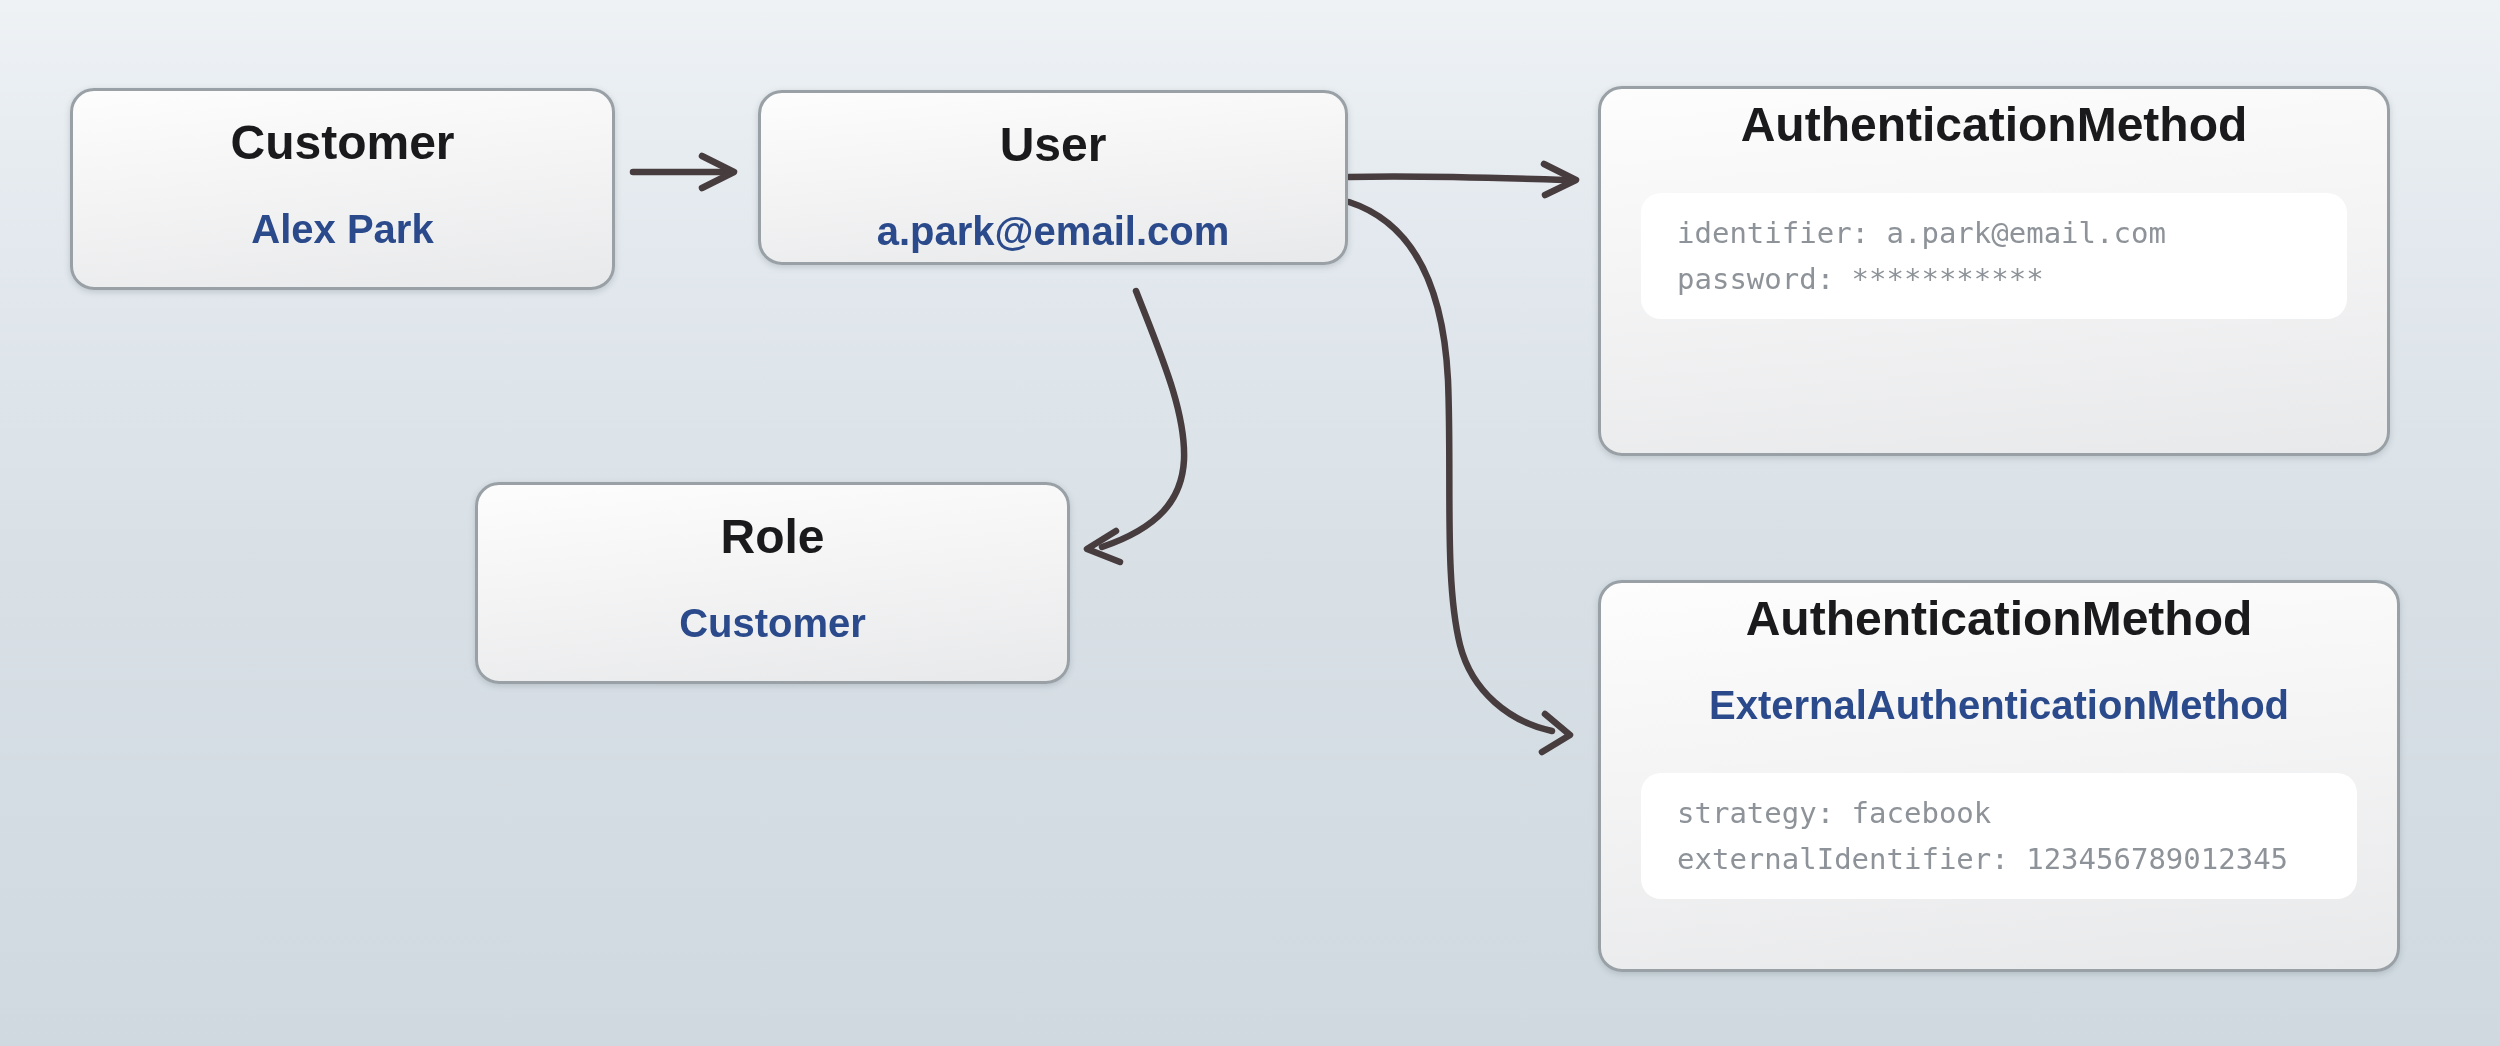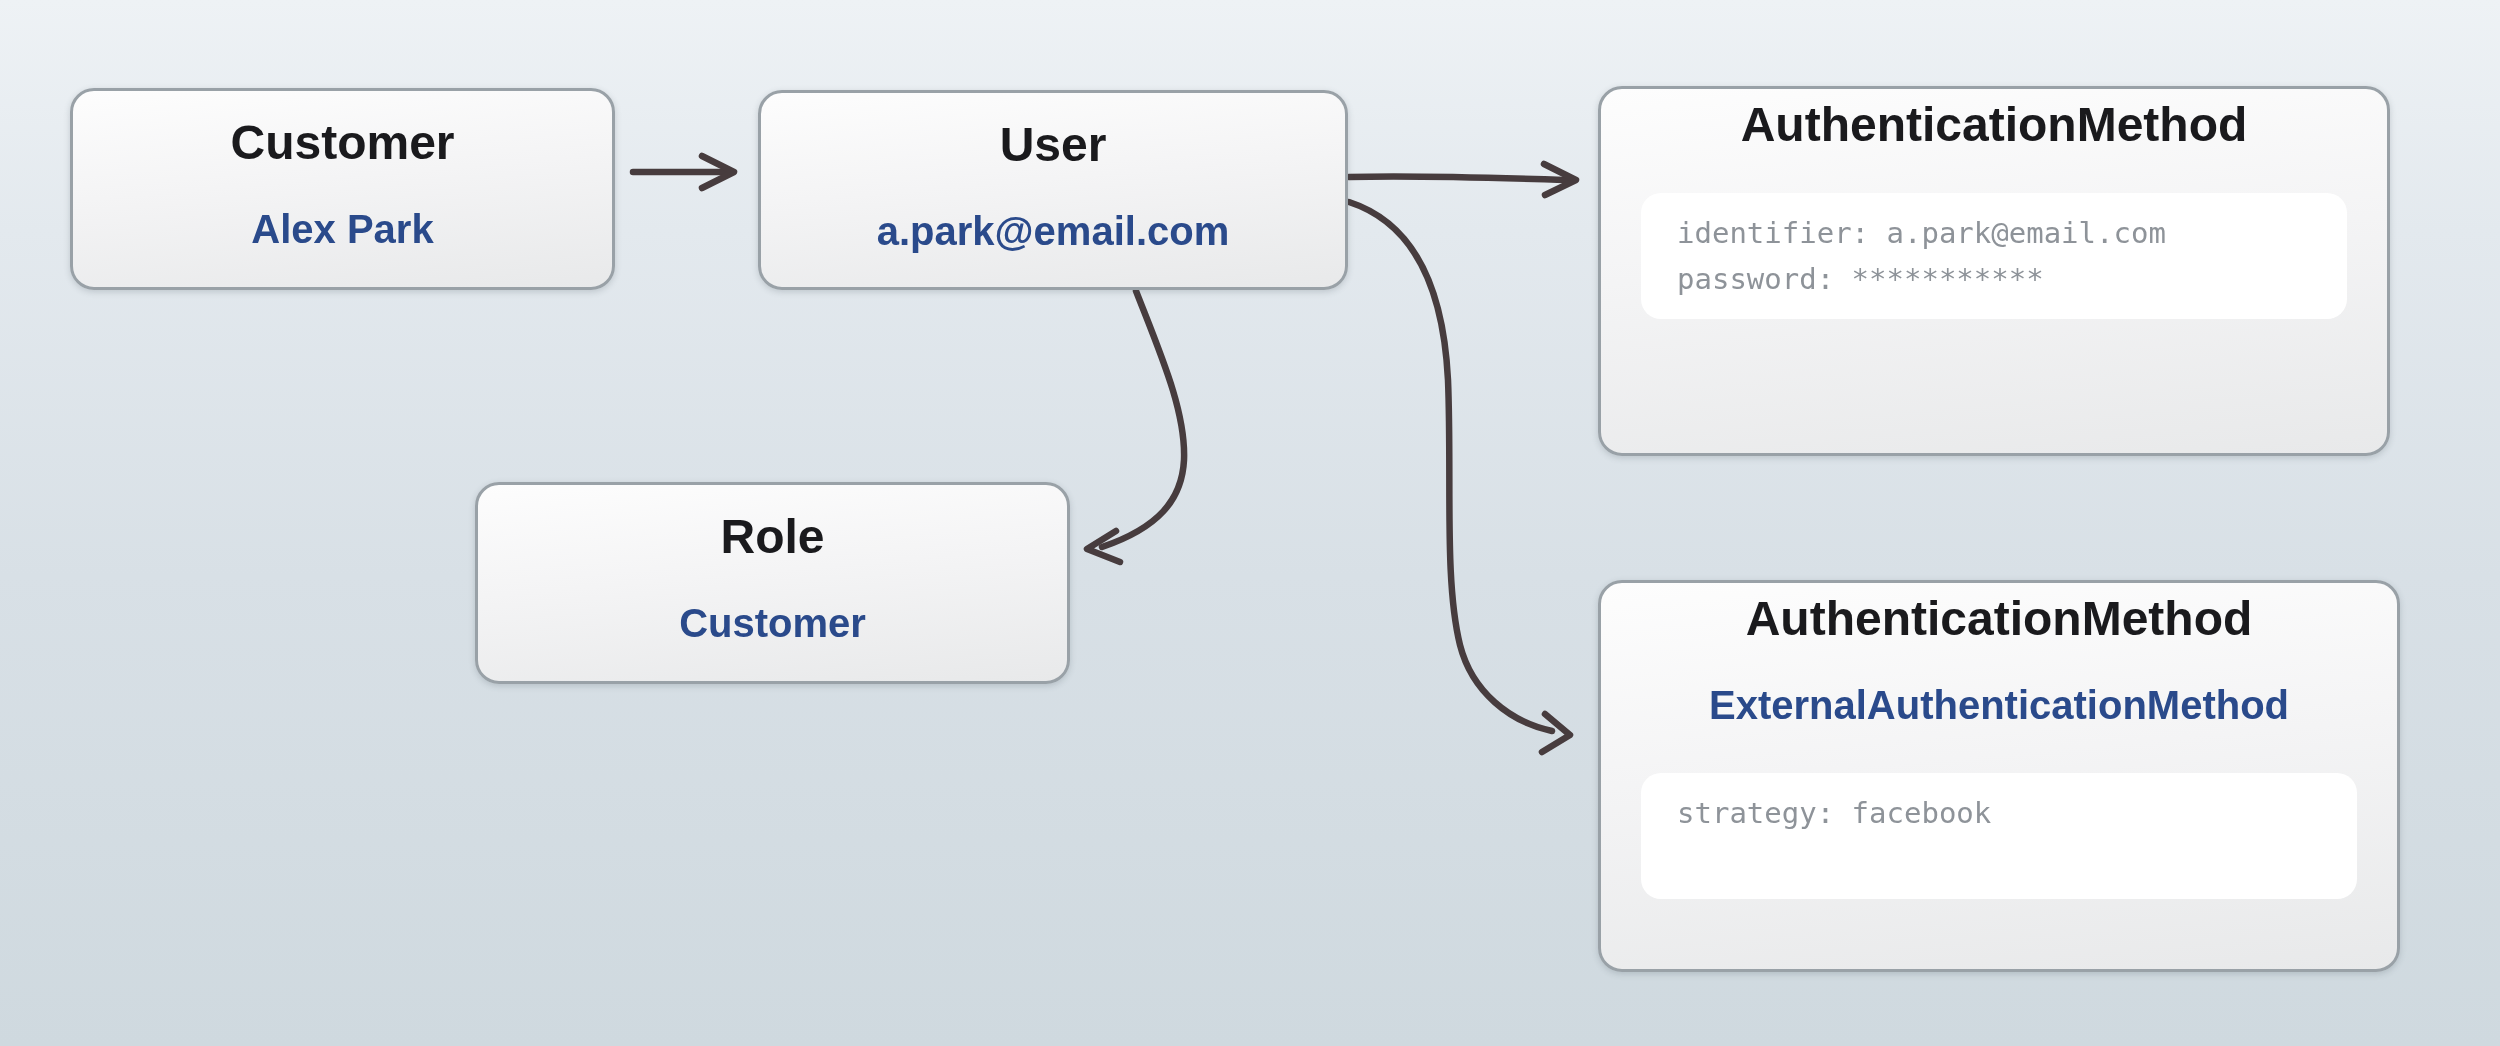--- a/index.html
+++ b/index.html
@@ -71,21 +71,21 @@
   }
   .attr {
     font-family: "DejaVu Sans Mono", "Liberation Mono", monospace;
     font-size: 29px;
     line-height: 46px;
     color: #8e9399;
     white-space: pre;
   }
   
   #node-customer { left: 70px;  top: 88px;  width: 545px; height: 202px; }
-  #node-user     { left: 758px; top: 90px;  width: 590px; height: 200px; }
+  #node-user     { left: 758px; top: 90px;  width: 590px; height: 175px; }
   #node-role     { left: 475px; top: 458px; width: 595px; height: 202px; margin-top: 24px; }
   #node-auth-native   { left: 1598px; top: 86px;  width: 792px; height: 370px; }
   #node-auth-external { left: 1598px; top: 580px; width: 802px; height: 392px; }
 </style>
 </head>
 <body>
 
 <div class="canvas">
 
   <svg class="arrows" viewBox="0 0 2500 1046" xmlns="http://www.w3.org/2000/svg">
@@ -128,16 +128,17 @@
       <div class="attr">identifier: a.park@email.com</div>
       <div class="attr">password: ***********</div>
     </div>
   </div>
 
   <div class="node auth" id="node-auth-external">
     <div class="title">AuthenticationMethod</div>
     <div class="value">ExternalAuthenticationMethod</div>
     <div class="attrs">
       <div class="attr">strategy: facebook</div>
+      <div class="attr">externalIdentifier: 123456789012345</div>
     </div>
   </div>
 
 </div>
 
 </body></html>

